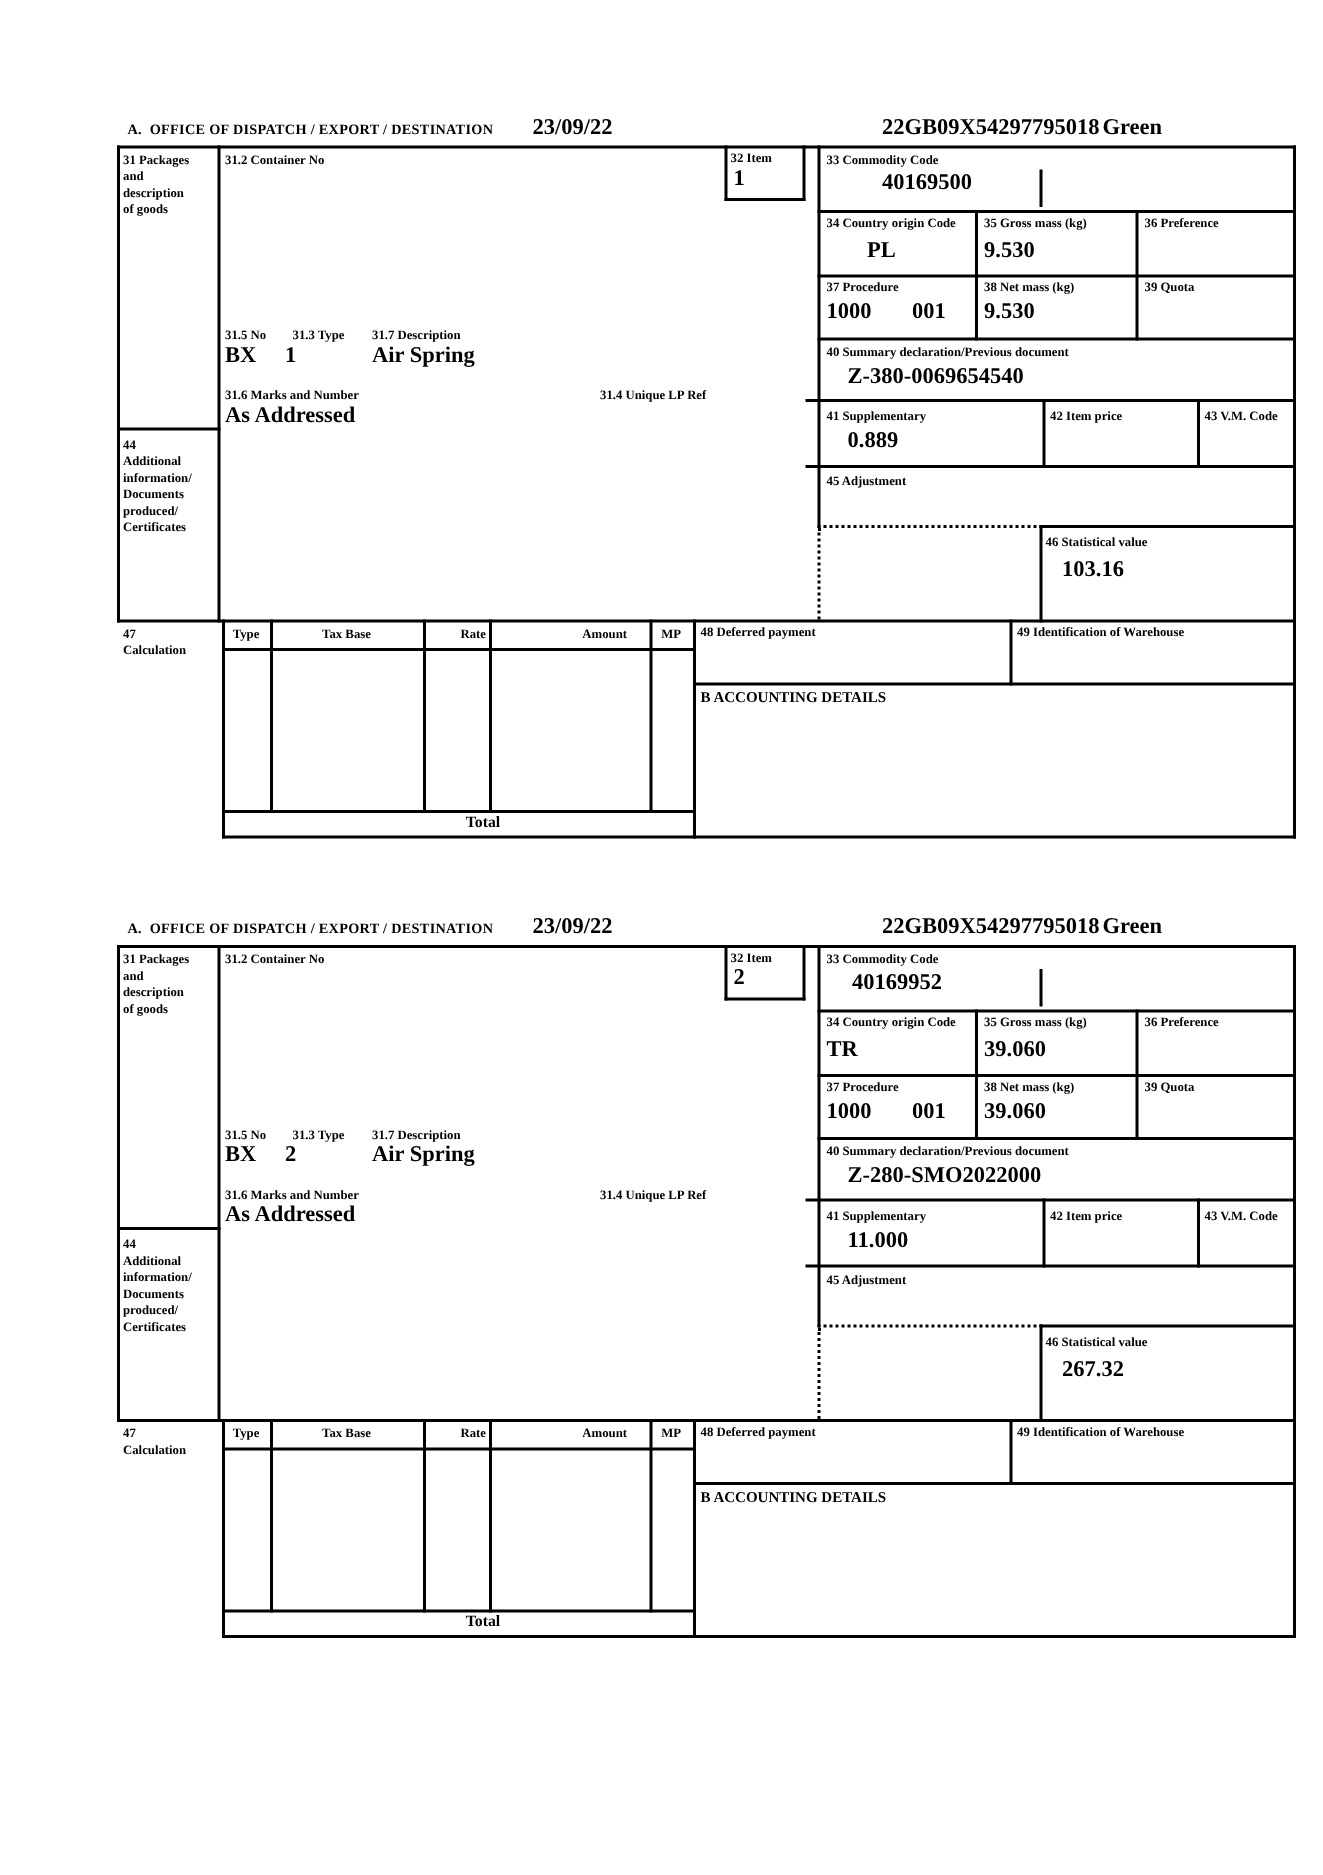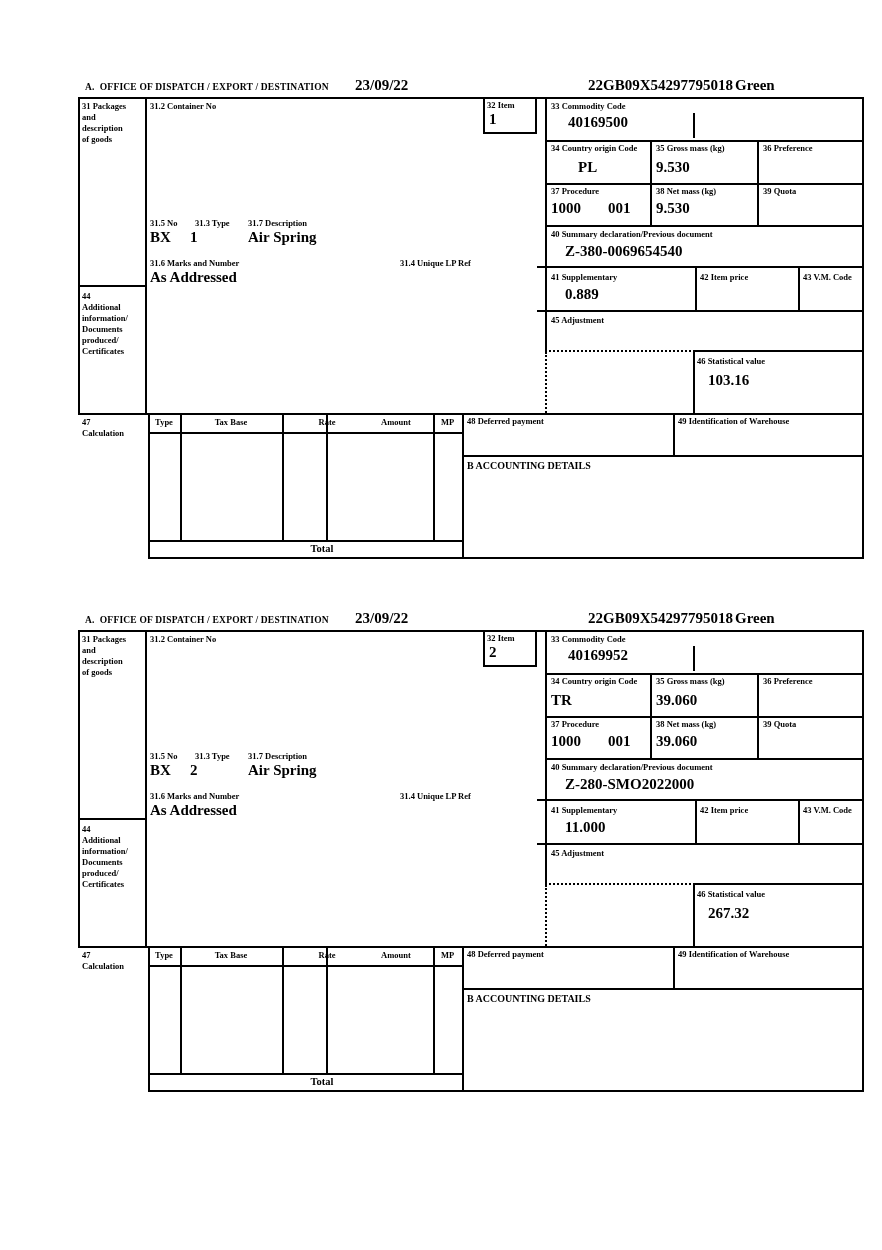--- a/index.html
+++ b/index.html
@@ -11,21 +11,21 @@
   .hd{position:absolute;height:0;border-top:2px dotted #000;}
   .vd{position:absolute;width:0;border-left:2px dotted #000;}
   .lb{position:absolute;font:bold 8.5px/11px "Liberation Serif",serif;white-space:pre-line;}
   .vl{position:absolute;font:bold 15px/17px "Liberation Serif",serif;white-space:pre;}
   .hl{position:absolute;font:bold 9.5px/13px "Liberation Serif",serif;white-space:pre;letter-spacing:.2px;}
   .bg{position:absolute;font:bold 15px/17px "Liberation Serif",serif;white-space:pre;}
   .th{position:absolute;font:bold 8.5px/11px "Liberation Serif",serif;}
   .bl{position:absolute;font:bold 10px/13px "Liberation Serif",serif;white-space:pre;}
   .tt{position:absolute;font:bold 10.5px/13px "Liberation Serif",serif;text-align:center;}
   .ct{text-align:center;}
-  .rt{text-align:center;padding-left:24px;}
+  .rt{text-align:right;}
 </style>
 </head>
 <body>
 
 <div class="s" style="left:78px;top:80px">
   <span class="hl" style="left:7px;top:1px">A.  OFFICE OF DISPATCH / EXPORT / DESTINATION</span>
   <span class="bg" style="left:277px;top:-3px">23/09/22</span>
   <span class="bg" style="left:510px;top:-3px">22GB09X54297795018</span>
   <span class="bg" style="left:657px;top:-3px">Green</span>
 
@@ -101,21 +101,21 @@
   <span class="lb" style="left:600px;top:336px">49 Identification of Warehouse</span>
   <span class="bl" style="left:389px;top:379px">B ACCOUNTING DETAILS</span>
   <span class="th ct" style="left:70px;top:337px;width:32px">Type</span>
   <span class="th ct" style="left:102px;top:337px;width:102px">Tax Base</span>
   <span class="th rt" style="left:204px;top:337px;width:42px">Rate</span>
   <span class="th rt" style="left:248px;top:337px;width:92px">Amount</span>
   <span class="th ct" style="left:355px;top:337px;width:29px">MP</span>
   <span class="tt" style="left:86px;top:462px;width:316px">Total</span>
 
   <span class="vl" style="left:411px;top:31px">1</span>
-  <span class="vl" style="left:490px;top:34px">40169500</span>
+  <span class="vl" style="left:510px;top:34px">40169500</span>
   <span class="vl" style="left:500px;top:79px">PL</span>
   <span class="vl" style="left:578px;top:79px">9.530</span>
   <span class="vl" style="left:473px;top:120px">1000</span>
   <span class="vl" style="left:530px;top:120px">001</span>
   <span class="vl" style="left:578px;top:120px">9.530</span>
   <span class="vl" style="left:72px;top:149px">BX</span>
   <span class="vl" style="left:112px;top:149px">1</span>
   <span class="vl" style="left:170px;top:149px">Air Spring</span>
   <span class="vl" style="left:72px;top:189px">As Addressed</span>
   <span class="vl" style="left:487px;top:163px">Z-380-0069654540</span>

